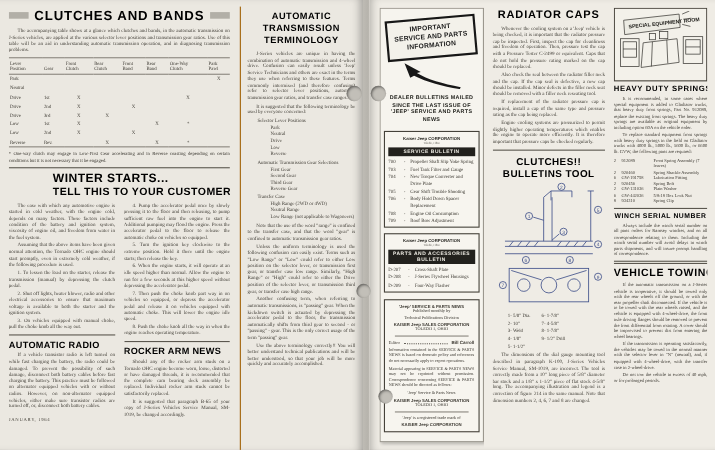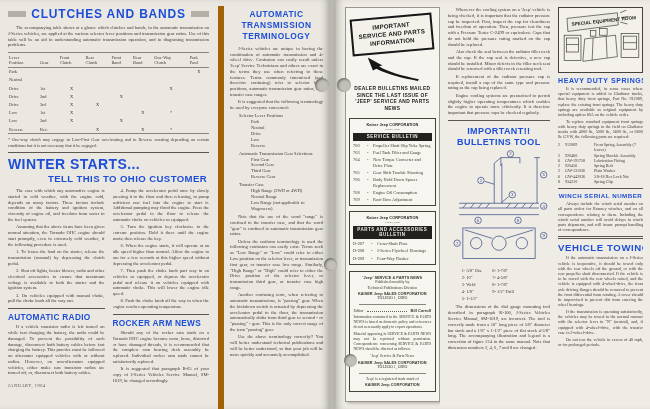--- a/index.html
+++ b/index.html
@@ -5,47 +5,47 @@
   * { box-sizing:border-box; margin:0; padding:0; }
   html,body { width:650px; height:409px; }
   body { font-family:"Liberation Serif", serif; color:#3d3a33; background:#aeaba4; }
   .spread { position:relative; width:650px; height:409px; overflow:hidden;
             background:linear-gradient(90deg,#b5b2ab 0,#d6d3cc 8px,#d2cfc8 318px,#b7b4ad 334px,#d8d5ce 352px,#d9d6cf 640px,#bbb8b1 650px); }
   .page { position:absolute; top:0; height:409px; overflow:hidden; }
   .pgL { left:0; width:330px; background:#ebe8e1; box-shadow:inset -7px 0 9px -5px rgba(0,0,0,.35); }
   .pgR { left:336px; width:314px; background:#efece5; box-shadow:inset 6px 0 9px -5px rgba(0,0,0,.3); }
   .hole { position:absolute; border-radius:50%; background:#c2bfb8; box-shadow:inset 1px 1px 2.5px rgba(0,0,0,.5); z-index:5; }
 
-  .hd { font-family:"Liberation Sans", sans-serif; font-weight:bold; color:#1d4ed8; }
+  .hd { font-family:"Liberation Sans", sans-serif; font-weight:bold; color:#000000; }
   .pre { white-space:pre-line; }
   .rule { border-top:1px solid #5b574f; margin:4px 0 3px; }
   .rule2 { border-top:1px solid #5b574f; border-bottom:1px solid #5b574f; height:3px; margin:4px 0 3px; }
 
   .lpIn { display:flex; gap:9px; padding:6px 7px 0 8px; height:409px; }
   .lpMain { width:201px; overflow:hidden; }
-  .lpTerm { width:105px; overflow:hidden; border-left:6px solid #a16207; padding-left:6px; }
+  .lpTerm { width:105px; overflow:hidden; border-left:1px solid #a16207; padding-left:6px; }
 
   .cbTitleRow { display:flex; align-items:center; gap:5px; margin:1px 0 4px; }
   .bar { height:6px; flex:1; background:#b2afa7; }
   .cbTitle { font-size:12px; letter-spacing:.8px; white-space:nowrap; }
 
   .smallp { font-size:4.6px; line-height:1.26; text-align:justify; }
   .ind { text-indent:8px; }
   .mt { margin-top:1.6px; }
 
   table.cb { width:100%; border-collapse:collapse; margin-top:4px; font-size:4.4px;
              border-top:.6px solid #8a867e; }
   table.cb th { font-weight:normal; text-align:left; vertical-align:bottom; padding:1.5px 1px;
                 border-bottom:.6px solid #8a867e; line-height:1.2; }
   table.cb td { padding:1.6px 1px; text-align:center; }
   table.cb td.l { text-align:left; }
   table.cb tr.last td { border-bottom:.6px solid #8a867e; }
   .fnote { font-size:4.3px; line-height:1.26; text-align:justify; margin-top:3px; }
 
-  .wT1 { font-size:14px; letter-spacing:.4px; }
+  .wT1 { font-size:11px; letter-spacing:.4px;margin-left:40px; }
   .wT2 { font-size:9.6px; letter-spacing:.4px; margin:1px 0 0 40px; white-space:nowrap; }
   .cols2 { display:flex; gap:8px; margin-top:4px; }
   .wcol { width:96.5px; overflow:hidden; }
   .secTitle { font-size:8.3px; letter-spacing:.3px; margin:2px 0 2px; white-space:nowrap; }
   .dateLine { font-size:4.3px; letter-spacing:.6px; margin-top:7px; color:#4a473f; }
 
   .termTitle { text-align:center; font-size:8.4px; line-height:1.3; letter-spacing:.5px; margin:3px 0 4px; }
   .tlist { font-size:4.5px; line-height:1.32; margin:2px 0; }
   .tlist .lh { margin-left:9px; }
   .tlist .li { margin-left:21px; }
@@ -214,21 +214,21 @@
                 <td>*</td>
                 <td></td>
             </tr>
           </tbody>
         </table>
         <p class="fnote">* One-way clutch may engage in Low-First Gear accelerating and in Reverse coasting depending on certain conditions but it is not necessary that it be engaged.</p>
 
         <div class="rule"></div>
 
         <div class="hd wT1">WINTER STARTS...</div>
-        <div class="hd wT2">TELL THIS TO OHIO CUSTOMER</div>
+        <div class="hd wT2">TELL THIS TO YOUR CUSTOMER</div>
 
         <div class="cols2">
           <div class="wcol">
             <p class="smallp ind">The ease with which any automotive engine is started in cold weather, with the engine cold, depends on many factors. These factors include condition of the battery and ignition system, viscosity of engine oil, and freedom from water in the fuel system.</p>
             <p class="smallp ind mt">Assuming that the above items have been given normal attention, the Tornado OHC engine should start promptly, even in extremely cold weather, if the following procedure is used.</p>
             <p class="smallp ind mt">1. To lessen the load on the starter, release the transmission (manual) by depressing the clutch pedal.</p>
             <p class="smallp ind mt">2. Shut off lights, heater blower, radio and other electrical accessories to ensure that maximum voltage is available to both the starter and the ignition system.</p>
             <p class="smallp ind mt">3. On vehicles equipped with manual choke, pull the choke knob all the way out.</p>
             <div class="rule"></div>
             <div class="hd secTitle">AUTOMATIC RADIO</div>
@@ -381,28 +381,29 @@
             <div class="mc mb">KAISER Jeep SALES CORPORATION</div>
             <div class="mc">TOLEDO 1, OHIO</div>
             <div class="mRule"></div>
             <div class="mc">'Jeep' is a registered trade mark of</div>
             <div class="mc mb">KAISER Jeep CORPORATION</div>
           </div>
         </div>
       </div>
 
       <div class="rc2">
+        <div class="hd radTitle">RADIATOR CAPS</div>
         <p class="smallp ind">Whenever the cooling system on a 'Jeep' vehicle is being checked, it is important that the radiator pressure cap be inspected. First, inspect the cap for cleanliness and freedom of operation. Then, pressure test the cap with a Pressure Tester C-2499 or equivalent. Caps that do not hold the pressure rating marked on the cap should be replaced.</p>
         <p class="smallp ind mt">Also check the seal between the radiator filler neck and the cap. If the cap seal is defective, a new cap should be installed. Minor defects in the filler neck seat should be removed with a filler neck reseating tool.</p>
         <p class="smallp ind mt">If replacement of the radiator pressure cap is required, install a cap of the same type and pressure rating as the cap being replaced.</p>
         <p class="smallp ind mt">Engine cooling systems are pressurized to permit slightly higher operating temperatures which enables the engine to operate more efficiently. It is therefore important that pressure caps be checked regularly.</p>
 
         <div class="rule"></div>
         <div class="hd alTitle">
-          <div>IMPORTANT!!</div>
+          <div>CLUTCHES!!</div>
           <div>BULLETINS TOOL</div>
         </div>
 
         <svg class="diagram" width="100" height="116" viewBox="0 0 104 122" fill="none" stroke="#3f508a" stroke-width="0.8">
 
           <polyline points="54,17 54,8 74,8 74,14"></polyline>
           <line x1="92" y1="8" x2="92" y2="56"></line>
           <line x1="89" y1="8" x2="95" y2="8"></line>
 
           <line x1="47" y1="14" x2="47" y2="56"></line>

